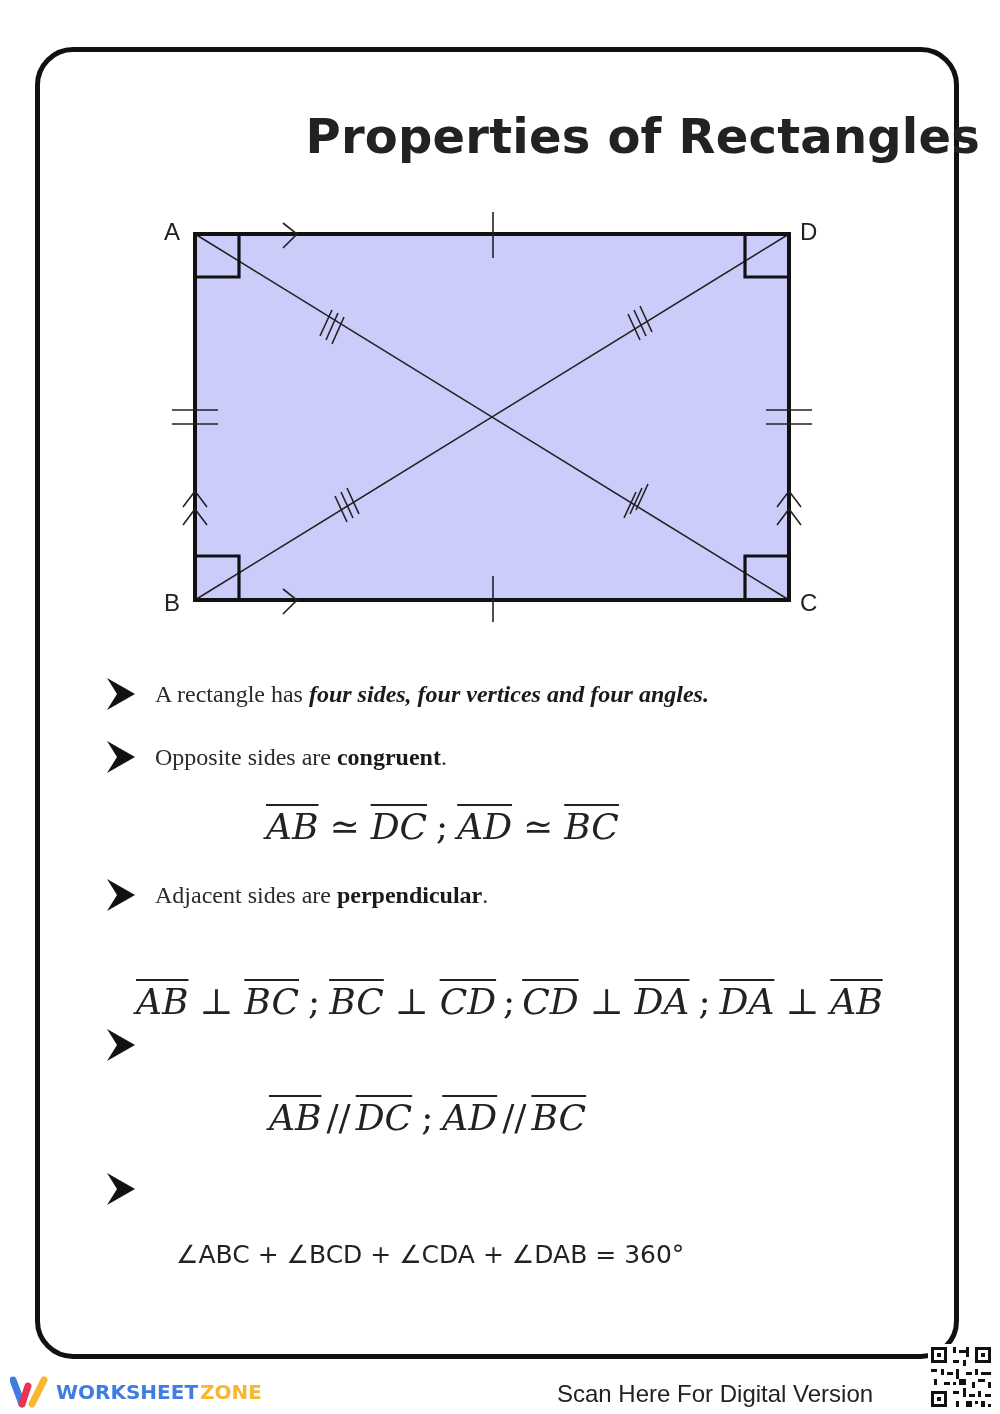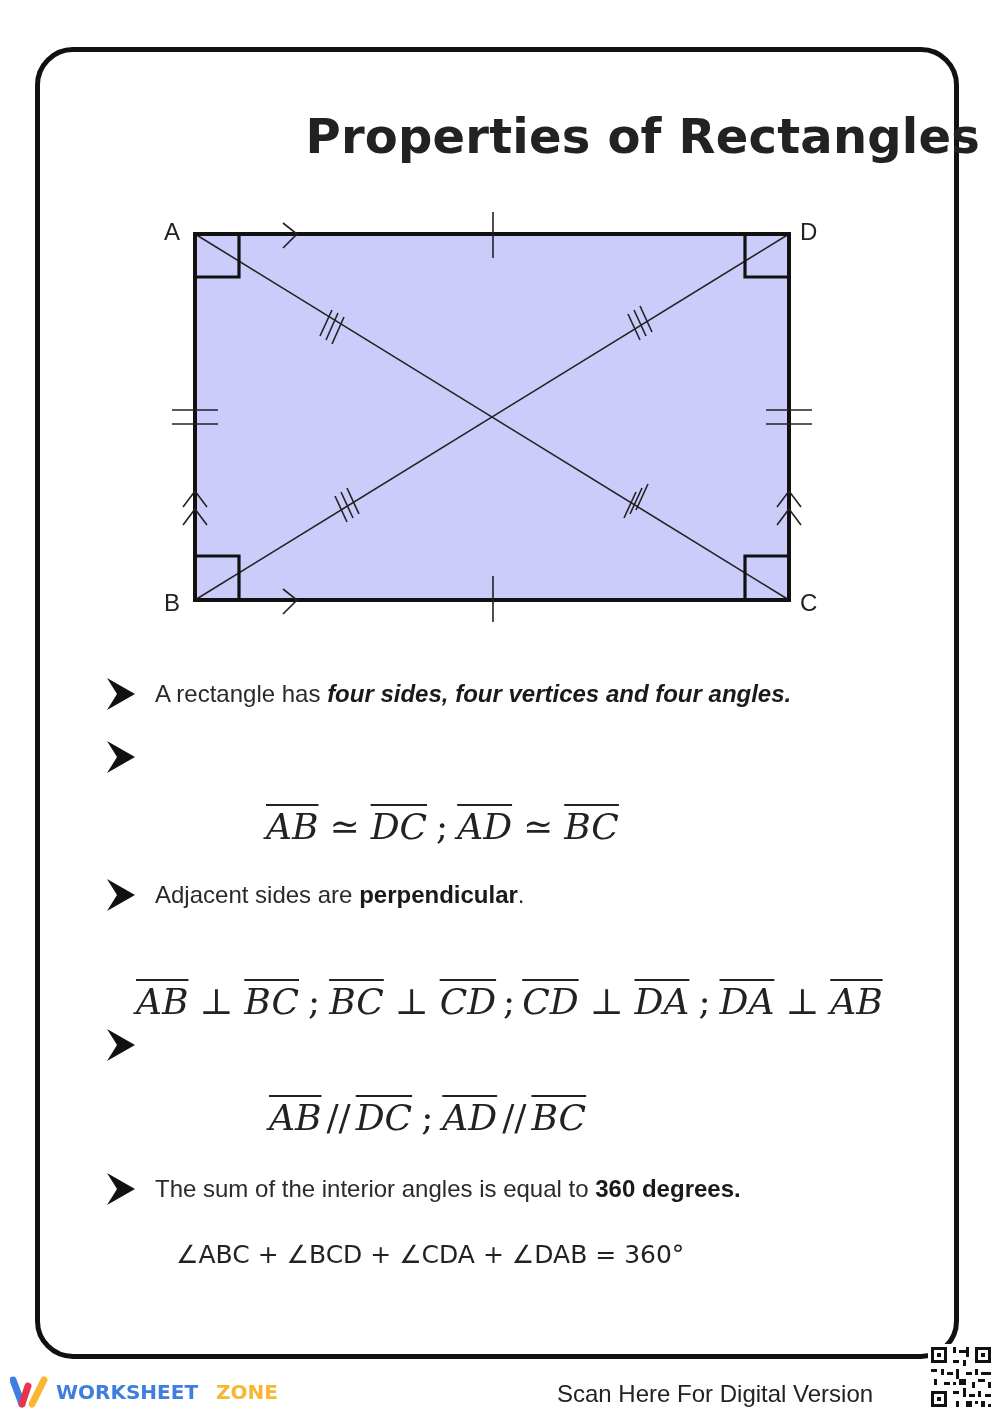--- a/index.html
+++ b/index.html
@@ -6,32 +6,32 @@
   body { width: 1000px; height: 1414px; position: relative; overflow: hidden;
          font-family: "DejaVu Sans", sans-serif; color: #222; }
   .card { position: absolute; left: 35px; top: 47px; width: 924px; height: 1312px;
           border: 5px solid #111; border-radius: 38px; box-sizing: border-box; background: #fff; }
   .title { position: absolute; left: 0; top: 108px; width: 972px; text-align: right;
            font-size: 48px; font-weight: bold; color: #222; letter-spacing: 0.2px;
            font-family: "DejaVu Sans", sans-serif; margin-left: 8px; }
   .diagram { position: absolute; left: 150px; top: 200px; width: 700px; height: 430px; }
   .bullet { position: absolute; left: 105px; height: 40px; display: flex; align-items: center; }
   .chev { width: 32px; height: 36px; margin-right: 18px; }
-  .btext { font-size: 24px; color: #2a2a2a; font-family: Liberation Sans, sans-serif; white-space: nowrap; }
+  .btext { font-size: 24px; color: #2a2a2a; font-family: Liberation Serif, serif; white-space: nowrap; }
   .btext b { color: #1a1a1a; }
   .btext .bi { font-weight: bold; font-style: italic; color: #1a1a1a; }
   .math { position: absolute; font-family: "DejaVu Serif", serif; font-style: italic;
           font-size: 36px; color: #222; white-space: nowrap; }
   .seg { text-decoration: overline; text-decoration-thickness: 1.5px; padding: 0 1px; }
   .op { font-style: normal; margin: 0 10px; }
   .angle { position: absolute; left: 176px; top: 1240px; font-size: 25px; color: #222;
            font-family: "DejaVu Sans", sans-serif; white-space: nowrap; }
   .footer-logo { position: absolute; left: 10px; top: 1376px; display: flex; align-items: center; }
   .logo-word1 { font-family: "DejaVu Sans", sans-serif; font-weight: bold; font-size: 20px; color: #3f7de0; margin-left: 6px; }
-  .logo-word2 { font-family: "DejaVu Sans", sans-serif; font-weight: bold; font-size: 20px; color: #f7b731; margin-left: 18px; }
+  .logo-word2 { font-family: "DejaVu Sans", sans-serif; font-weight: bold; font-size: 20px; color: #f7b731; margin-left: 2px; }
   .scan { position: absolute; left: 557px; top: 1380px; font-size: 24px; color: #222;
           font-family: Liberation Sans, sans-serif; white-space: nowrap; }
   .qr { position: absolute; left: 928px; top: 1344px; width: 66px; height: 66px; }
 </style>
 </head>
 <body>
 
 <div class="card"></div>
 
 <div class="title">Properties of Rectangles</div>
@@ -90,20 +90,21 @@
   <svg class="chev" viewBox="0 0 32 36">
       <path d="M2 2 L30 18 L2 34 L12 18 Z" fill="#111"></path>
     </svg>
   <span class="btext"><span>A rectangle has </span><span class="bi">four sides, four vertices and four angles.</span></span>
 </div>
 
 <div class="bullet" style="top:737px">
   <svg class="chev" viewBox="0 0 32 36">
       <path d="M2 2 L30 18 L2 34 L12 18 Z" fill="#111"></path>
     </svg>
+  <span class="btext"><span>Opposite sides are </span><b>congruent</b><span>.</span></span>
 </div>
 
 <div class="math" style="left:265px; top:806px">
   <span class="seg">AB</span><span class="op">≃</span><span class="seg">DC</span><span class="op" style="margin:0 8px">;</span><span class="seg">AD</span><span class="op">≃</span><span class="seg">BC</span>
 </div>
 
 <div class="bullet" style="top:875px">
   <svg class="chev" viewBox="0 0 32 36">
       <path d="M2 2 L30 18 L2 34 L12 18 Z" fill="#111"></path>
     </svg>
@@ -121,21 +122,20 @@
 </div>
 
 <div class="math" style="left:268px; top:1097px">
   <span class="seg">AB</span><span class="op" style="margin:0 4px">//</span><span class="seg">DC</span><span class="op" style="margin:0 8px">;</span><span class="seg">AD</span><span class="op" style="margin:0 4px">//</span><span class="seg">BC</span>
 </div>
 
 <div class="bullet" style="top:1169px">
   <svg class="chev" viewBox="0 0 32 36">
       <path d="M2 2 L30 18 L2 34 L12 18 Z" fill="#111"></path>
     </svg>
-  <span class="btext"><span>The sum of the interior angles is equal to </span><b>360 degrees.</b></span>
 </div>
 
 <div class="angle">∠ABC + ∠BCD + ∠CDA  + ∠DAB = 360°</div>
 
 <div class="footer-logo">
   <svg width="40" height="32" viewBox="0 0 40 32">
     <path d="M3 4 L12 28" stroke="#3f7de0" stroke-width="7" stroke-linecap="round"></path>
     <path d="M12 28 L18 10" stroke="#e8344e" stroke-width="7" stroke-linecap="round"></path>
     <path d="M22 28 L34 4" stroke="#f7b731" stroke-width="7" stroke-linecap="round"></path>
   </svg>

